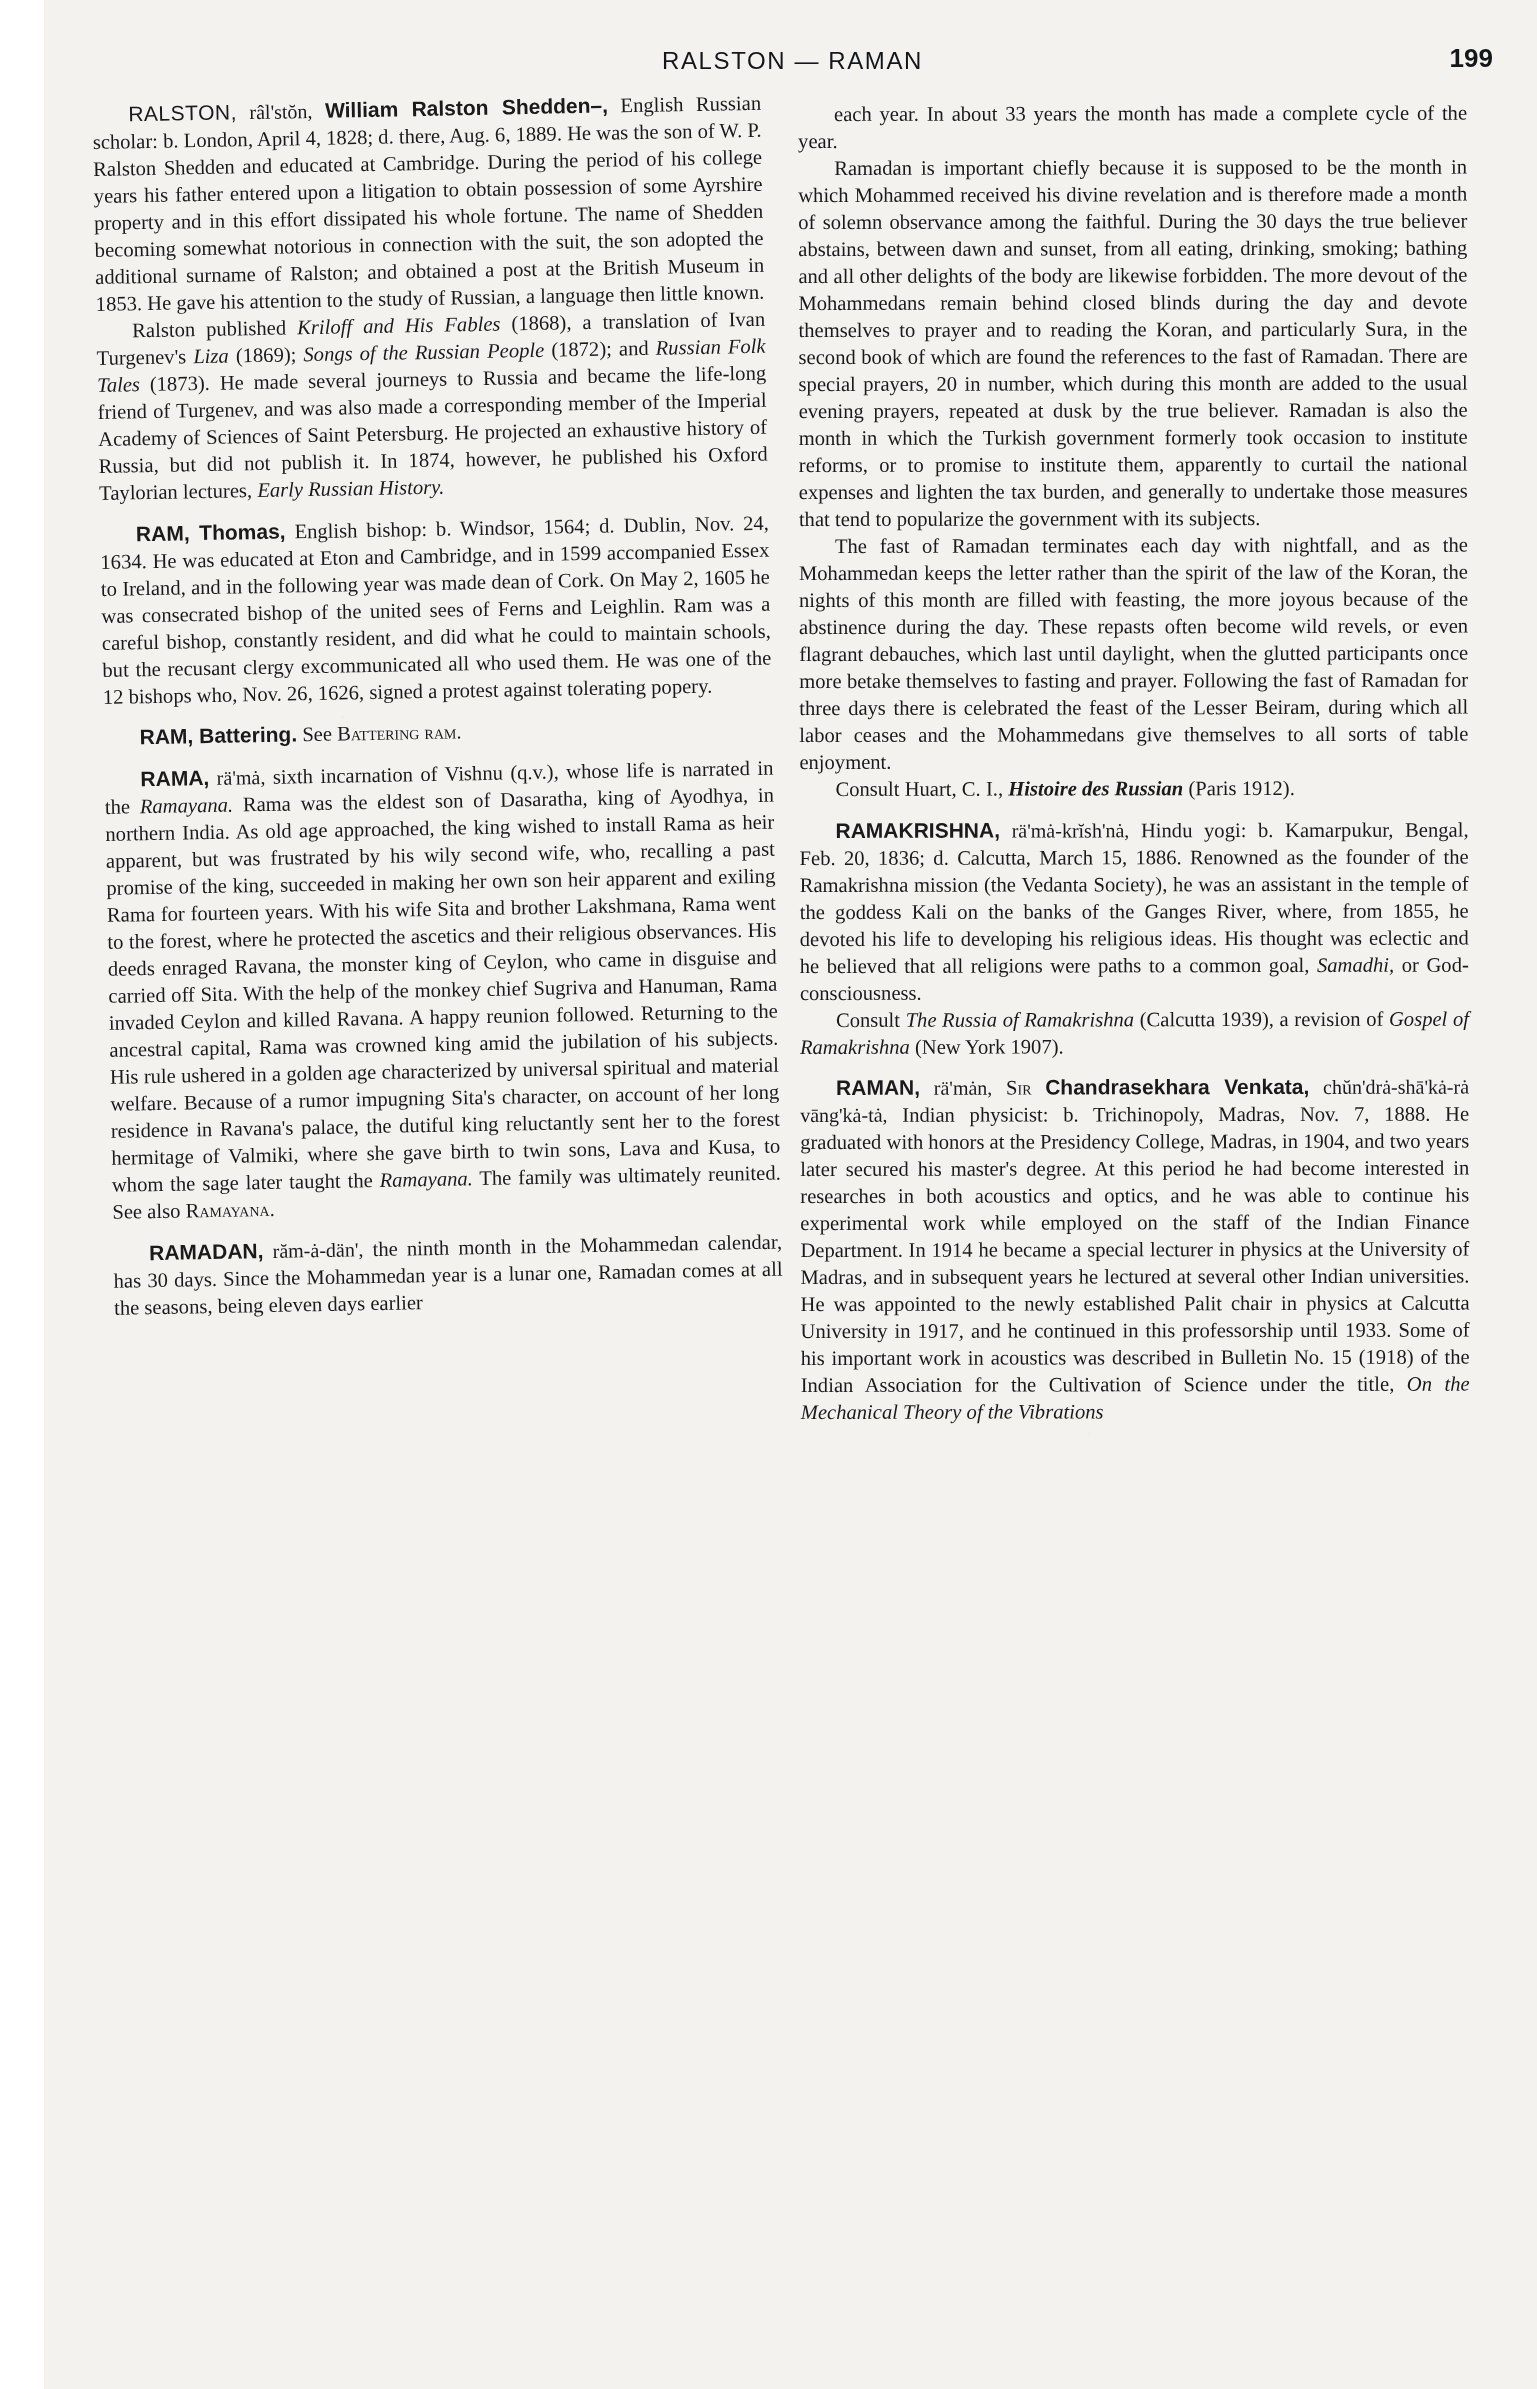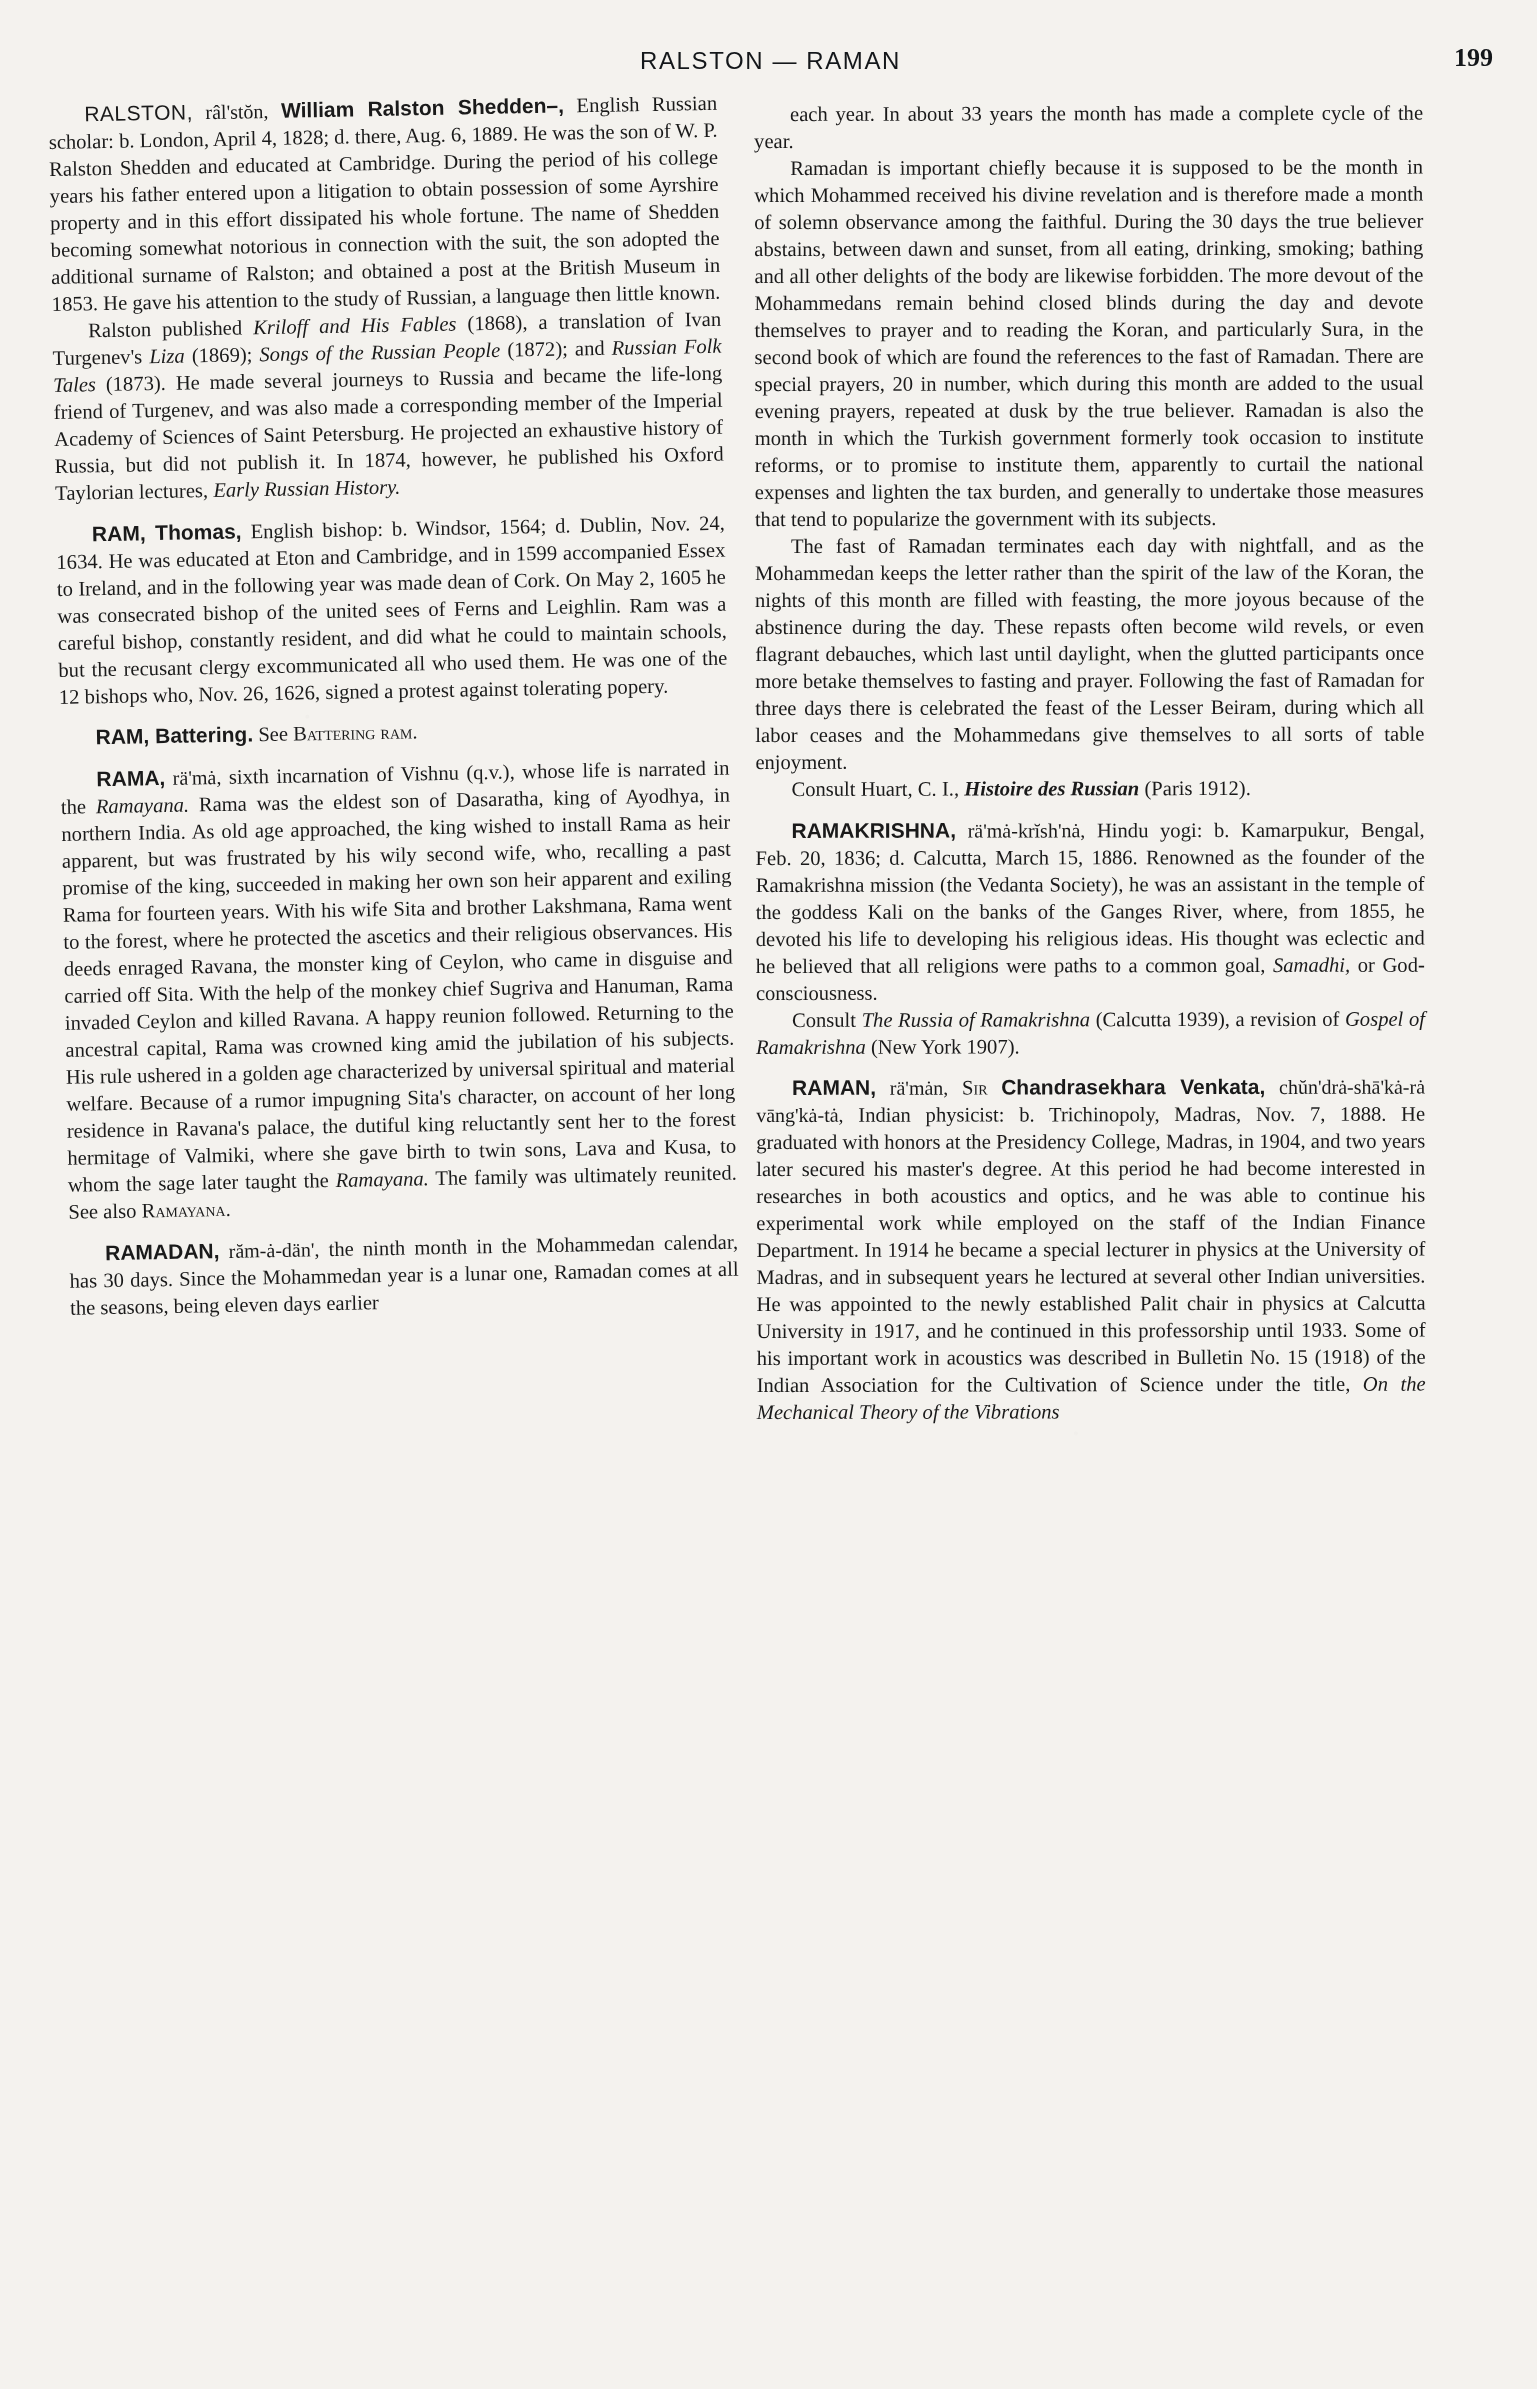--- a/index.html
+++ b/index.html
@@ -15,20 +15,21 @@
     position: relative;
     overflow: hidden;
   }
   .page {
     position: absolute;
     inset: 0;
     background: #f4f2ee;
     background-image:
       radial-gradient(circle at 20% 30%, rgba(0,0,0,0.015) 0 1.6px, transparent 2.4px),
       radial-gradient(circle at 70% 60%, rgba(0,0,0,0.012) 0 1.6px, transparent 2.4px);
+    margin-left: 44px;
   }
   .page-inner {
     position: absolute;
     left: 48px;
     right: 44px;
     top: 32px;
     bottom: 16px;
   }
   
   .running-head {
@@ -45,21 +46,21 @@
     letter-spacing: 1.6px;
     font-family: "Liberation Sans", sans-serif;
     font-weight: 400;
     color: #14171a;
   }
   .rh-page {
     position: absolute;
     right: 0;
     top: 11.3px;
     font-size: 26px;
-    font-family: Liberation Serif, serif;
+    font-family: Liberation Sans, sans-serif;
     font-weight: bold;
     color: #14171a;
   }
 
   
   .columns {
     position: absolute;
     top: 69px;
     left: 0;
     right: 0;

